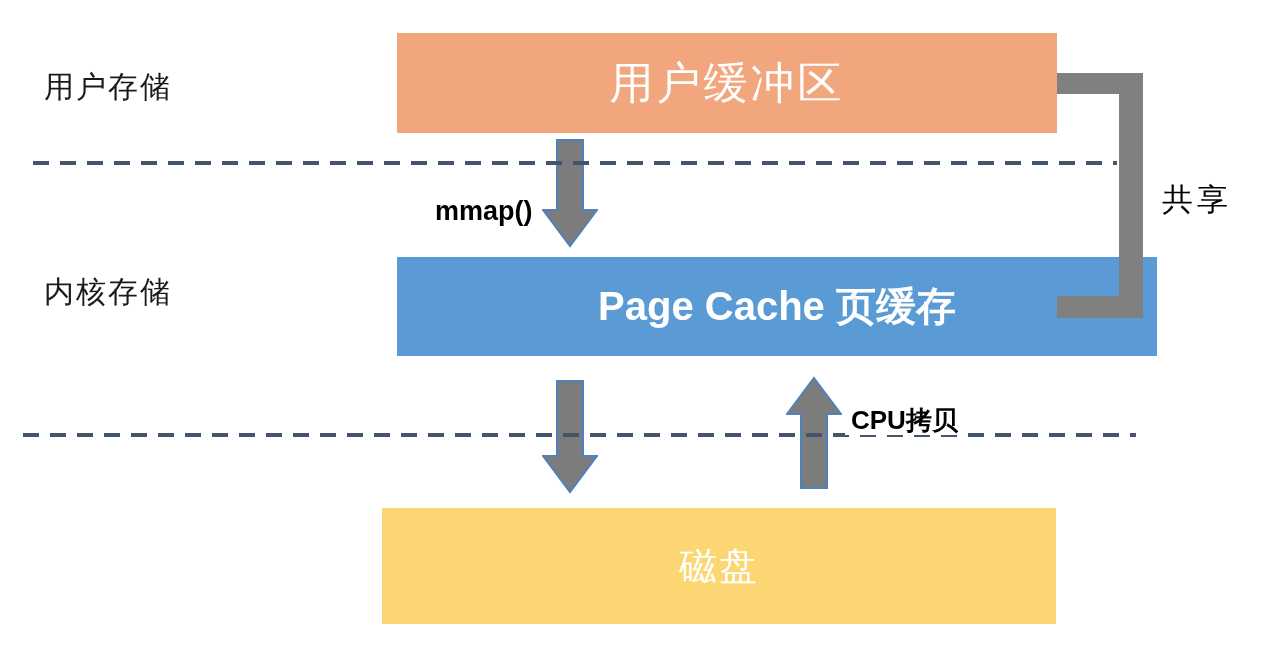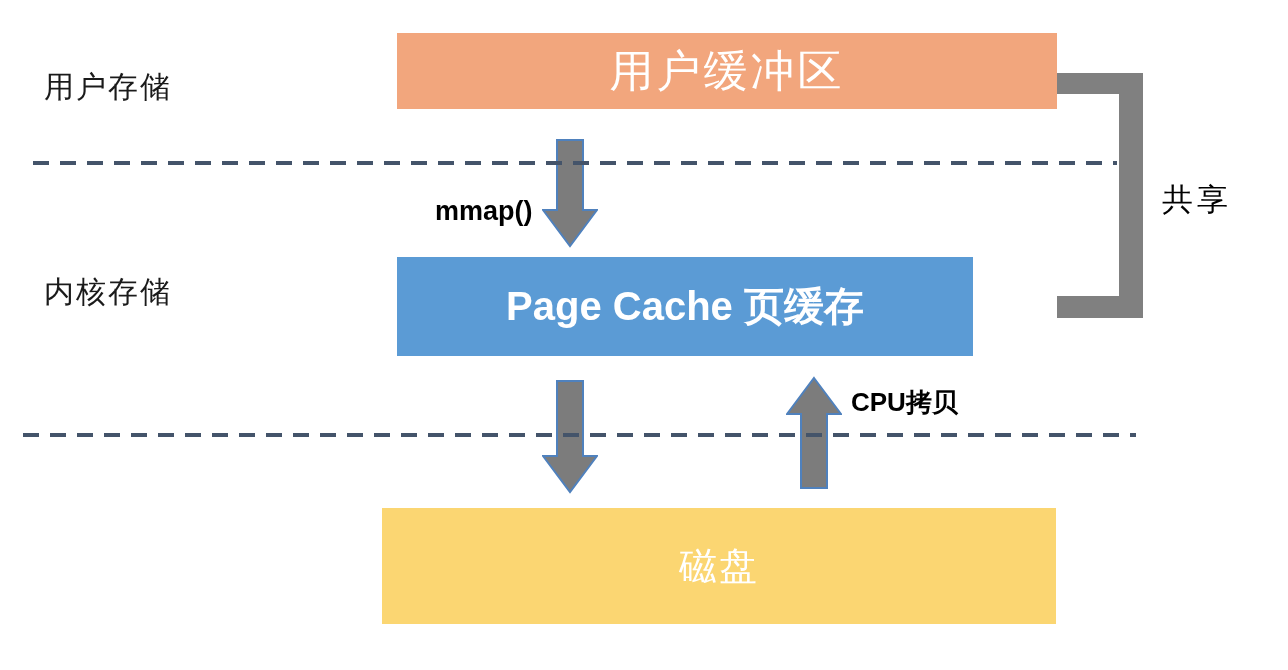--- a/index.html
+++ b/index.html
@@ -26,22 +26,22 @@
 
   
   .box {
     display: flex;
     align-items: center;
     justify-content: center;
     color: #ffffff;
     z-index: 1;
     white-space: nowrap;
   }
-  .box-user-buffer  { left: 397px; top: 33px;  width: 660px; height: 76px; background: #F2A67D; font-size: 44px; letter-spacing: 3px; }
-  .box-page-cache   { left: 397px; top: 257px; width: 576px; height: 99px;  background: #5B9BD5;
+  .box-user-buffer  { left: 397px; top: 33px;  width: 660px; height: 100px; background: #F2A67D; font-size: 44px; letter-spacing: 3px; }
+  .box-page-cache   { left: 397px; top: 257px; width: 760px; height: 99px;  background: #5B9BD5;
                       font-family: "Liberation Sans", "DejaVu Sans", sans-serif; font-weight: 700; font-size: 40px; }
   .box-disk         { left: 382px; top: 508px; width: 674px; height: 116px; background: #FBD672; font-size: 38px; letter-spacing: 2px; justify-content: center; }
 
   
   .dashline {
     height: 4px;
     background: repeating-linear-gradient(to right, #44546A 0px, #44546A 16px, transparent 16px, transparent 27px);
     z-index: 3;
   }
   .dash-1 { left: 33px; top: 161px; width: 1084px; }
@@ -57,21 +57,21 @@
     border-top: 21px solid #808080;
     border-right: 24px solid #808080;
     border-bottom: 22px solid #808080;
     box-sizing: border-box;
     z-index: 1;
   }
 
   
   .ann { line-height: 1; color: #000000; z-index: 4; white-space: nowrap; }
   .ann-mmap  { left: 435px; top: 198px; font-family: "Liberation Sans", "DejaVu Sans", sans-serif; font-weight: 700; font-size: 27px; }
-  .ann-cpu   { left: 845px; top: 387px; font-family: "Liberation Sans", "DejaVu Sans", sans-serif; font-weight: 700; font-size: 26px;
+  .ann-cpu   { left: 845px; top: 405px; font-family: "Liberation Sans", "DejaVu Sans", sans-serif; font-weight: 700; font-size: 26px;
                background: #ffffff; padding: 2px 6px; }
   .ann-share { left: 1162px; top: 184px; font-size: 31px; letter-spacing: 4px; }
 </style>
 </head>
 <body>
 
 <div id="canvas">
 
   <div class="abs row-label" style="left:44px; top:72px;">用户存储</div>
   <div class="abs row-label" style="left:44px; top:277px;">内核存储</div>

